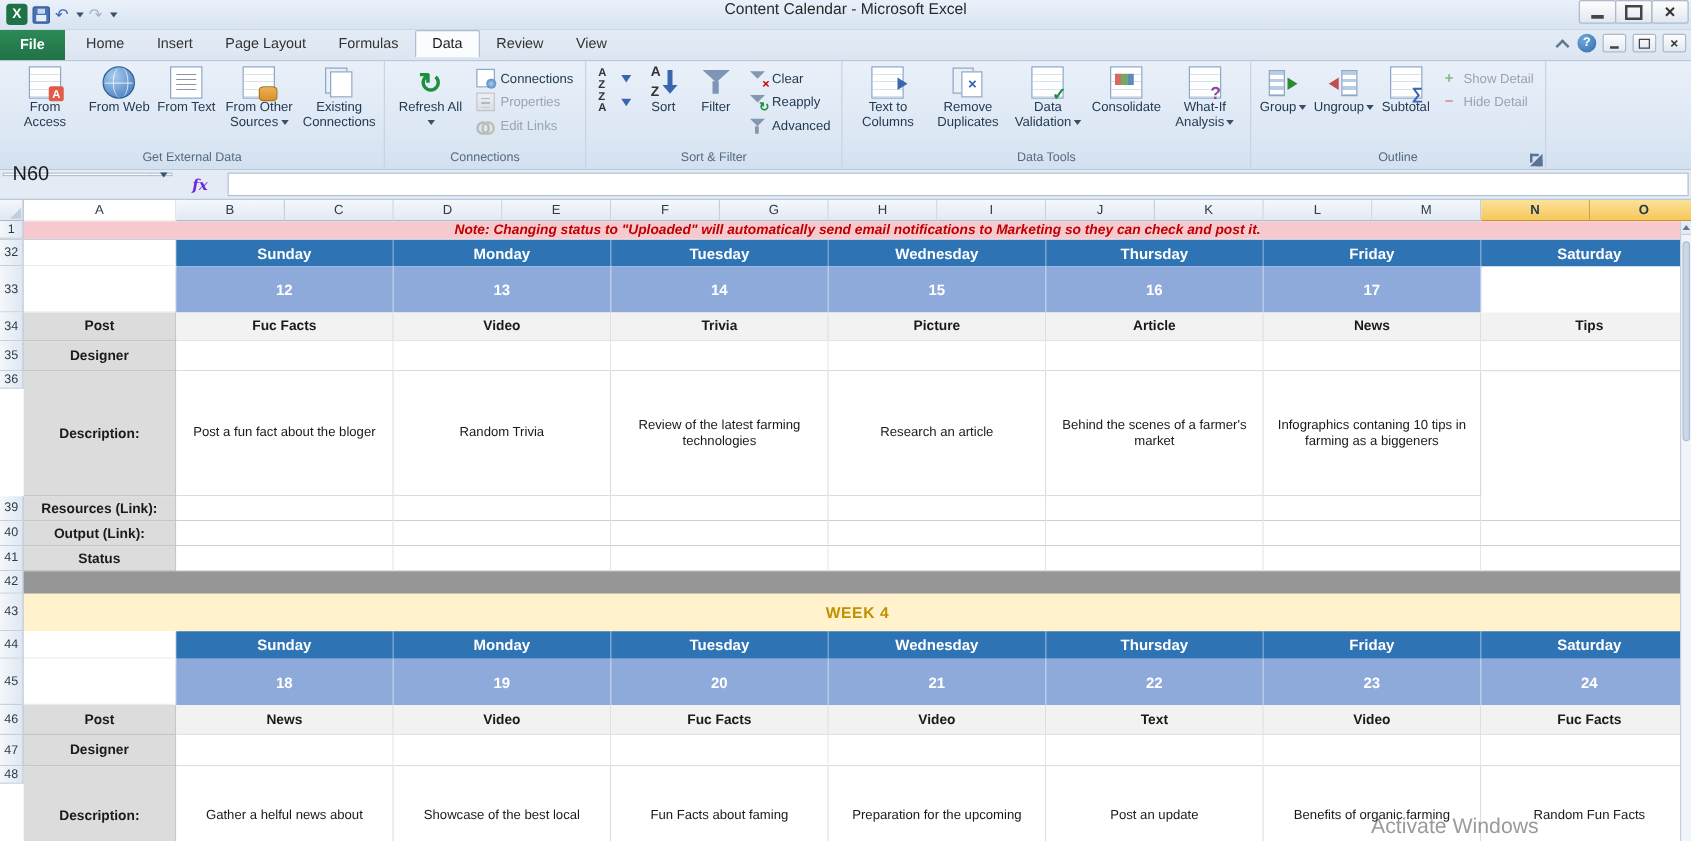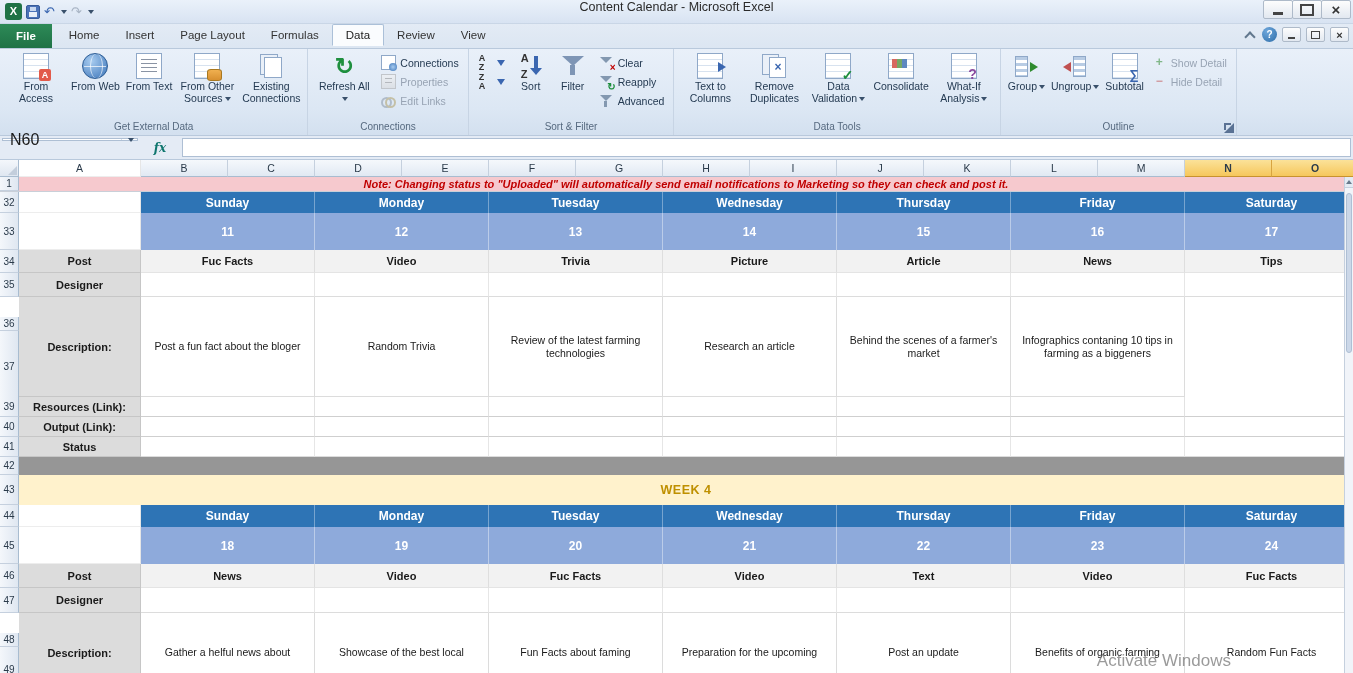--- a/index.html
+++ b/index.html
@@ -103,36 +103,36 @@
   .sic-show::before{content:"+";color:#2E8B2E;font-weight:bold;font-size:12px;line-height:15px;display:block;text-align:center;}
   .sic-hide::before{content:"−";color:#C05050;font-weight:bold;font-size:12px;line-height:15px;display:block;text-align:center;}
   .dlg{position:absolute;right:2px;bottom:2px;width:11px;height:11px;}
   .dlg::before{content:"";position:absolute;left:1px;top:1px;width:5px;height:5px;border-left:2px solid #5A7294;border-top:2px solid #5A7294;}
   .dlg::after{content:"";position:absolute;right:0;bottom:0;border-left:5px solid transparent;border-top:5px solid transparent;border-right:5px solid #5A7294;border-bottom:5px solid #5A7294;}
 
   
   .formulabar{height:24px;background:#E4EBF5;border-bottom:1px solid #B9C9DC;display:flex;align-items:stretch;}
   .namebox{width:136px;background:#fff;border:1px solid #AEBFD4;margin:2px 0 18px 2px;display:flex;align-items:center;padding-left:7px;font-size:16px;}
   .nb-caret{margin-left:auto;width:16px;height:100%;display:flex;align-items:center;justify-content:center;border-left:1px solid #D8E0EC;}
-  .fxbtn{width:44px;display:flex;align-items:center;justify-content:center;font-family:"DejaVu Serif",serif;font-style:italic;font-weight:bold;font-size:12px;color:#0f766e;}
+  .fxbtn{width:44px;display:flex;align-items:center;justify-content:center;font-family:"DejaVu Serif",serif;font-style:italic;font-weight:bold;font-size:12px;color:#6d28d9;}
   .fml{flex:1;background:#fff;border:1px solid #AEBFD4;margin:2px 2px 2px 0;}
 
   
   .sheet{position:relative;height:513px;overflow:hidden;background:#fff;}
   .colheads{display:flex;height:17px;}
   .corner{width:19px;flex:0 0 auto;background:linear-gradient(#F4F7FB,#DFE7F1);border-right:1px solid #A8BCD0;border-bottom:1px solid #A8BCD0;position:relative;}
   .corner::after{content:"";position:absolute;right:1px;bottom:1px;border-left:9px solid transparent;border-bottom:9px solid #C3CEDC;}
   .ch{display:flex;align-items:center;justify-content:center;background:linear-gradient(#F5F8FC,#E1E9F3);border-right:1px solid #C5D0DE;border-bottom:1px solid #A8BCD0;font-size:10.5px;color:#2A3A4A;flex:0 0 auto;}
   .ch.cA{width:122px;}
   .ch.cB{width:87px;}
   .ch.sel{background:linear-gradient(#FBE299,#F6C75C);border-right:1px solid #D8A440;border-bottom:1px solid #C8922E;font-weight:bold;}
   .rows{position:absolute;top:17px;left:0;right:0;bottom:0;overflow:hidden;}
   .row{display:flex;}
   .rh{width:19px;flex:0 0 auto;background:linear-gradient(90deg,#F4F7FB,#DFE7F1);border-right:1px solid #A8BCD0;border-bottom:1px solid #C5D0DE;display:flex;align-items:center;justify-content:center;font-size:10px;color:#2A3A4A;}
-  .rh-stack{display:flex;flex-direction:column;width:19px;flex:0 0 auto;margin-top:20px;}
+  .rh-stack{display:flex;flex-direction:row;width:19px;flex:0 0 auto;}
   .rh-stack .rh{width:100%;}
   .cell{display:flex;align-items:center;justify-content:center;}
   .cA{width:122px;flex:0 0 auto;border-right:1px solid #E6E6E6;border-bottom:1px solid #EDEDED;background:#fff;}
   .cD{width:174px;flex:0 0 auto;}
   .cFull{flex:1;}
   .lab{background:#DCDCDC !important;font-weight:bold;color:#1a1a1a;border-right:1px solid #C6C6C6 !important;border-bottom:1px solid #C6C6C6 !important;font-size:11px;}
   .r-note{border-bottom:1px solid #C9CFD8;}
   .r-note .cFull{background:#F6C9CE;color:#C00000;font-weight:bold;font-style:italic;font-size:11px;}
   .r-day .cD{background:#2E74B5;color:#fff;font-weight:bold;font-size:12px;border-right:1px solid rgba(255,255,255,.35);}
   .r-date .cD{background:#8EAADB;color:#fff;font-weight:bold;font-size:12px;border-right:1px solid rgba(255,255,255,.4);}
@@ -384,21 +384,20 @@
         <div class="cell cD">Tuesday</div>
         <div class="cell cD">Wednesday</div>
         <div class="cell cD">Thursday</div>
         <div class="cell cD">Friday</div>
         <div class="cell cD">Saturday</div>
       </div>
 
       <div class="row r-date" style="height:37px">
         <div class="rh">33</div>
         <div class="cell cA"></div>
-        <div class="cell cD">11</div>
         <div class="cell cD">12</div>
         <div class="cell cD">13</div>
         <div class="cell cD">14</div>
         <div class="cell cD">15</div>
         <div class="cell cD">16</div>
         <div class="cell cD">17</div>
       </div>
 
       <div class="row r-post" style="height:23px">
         <div class="rh">34</div>

